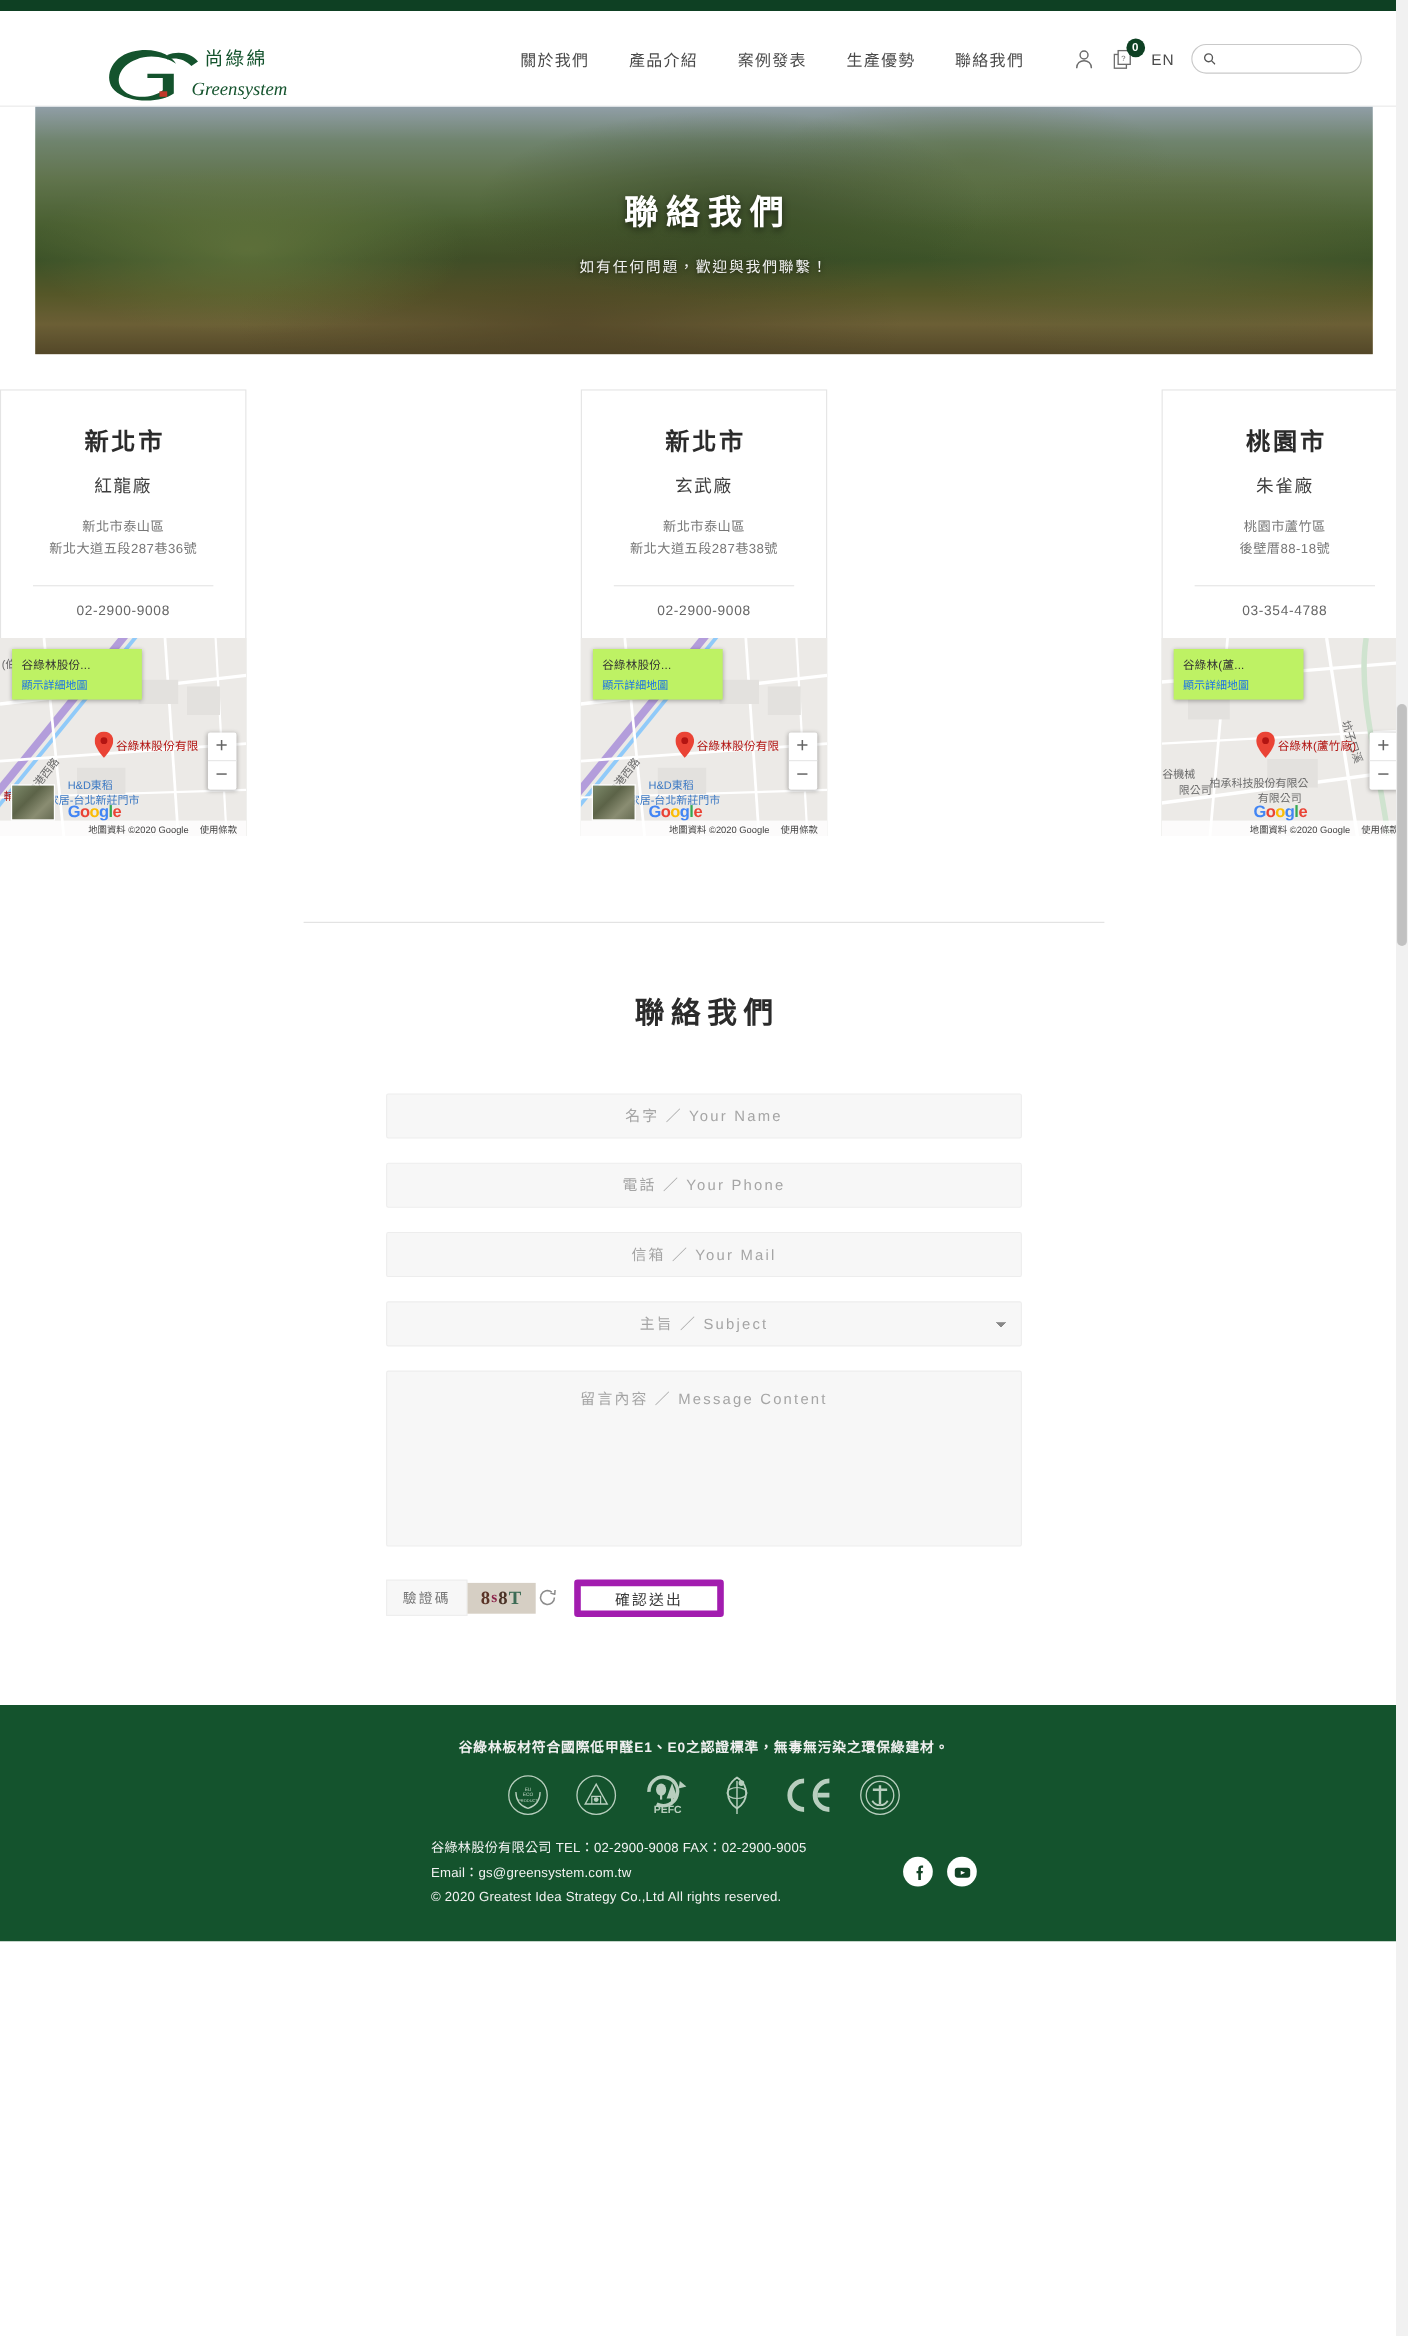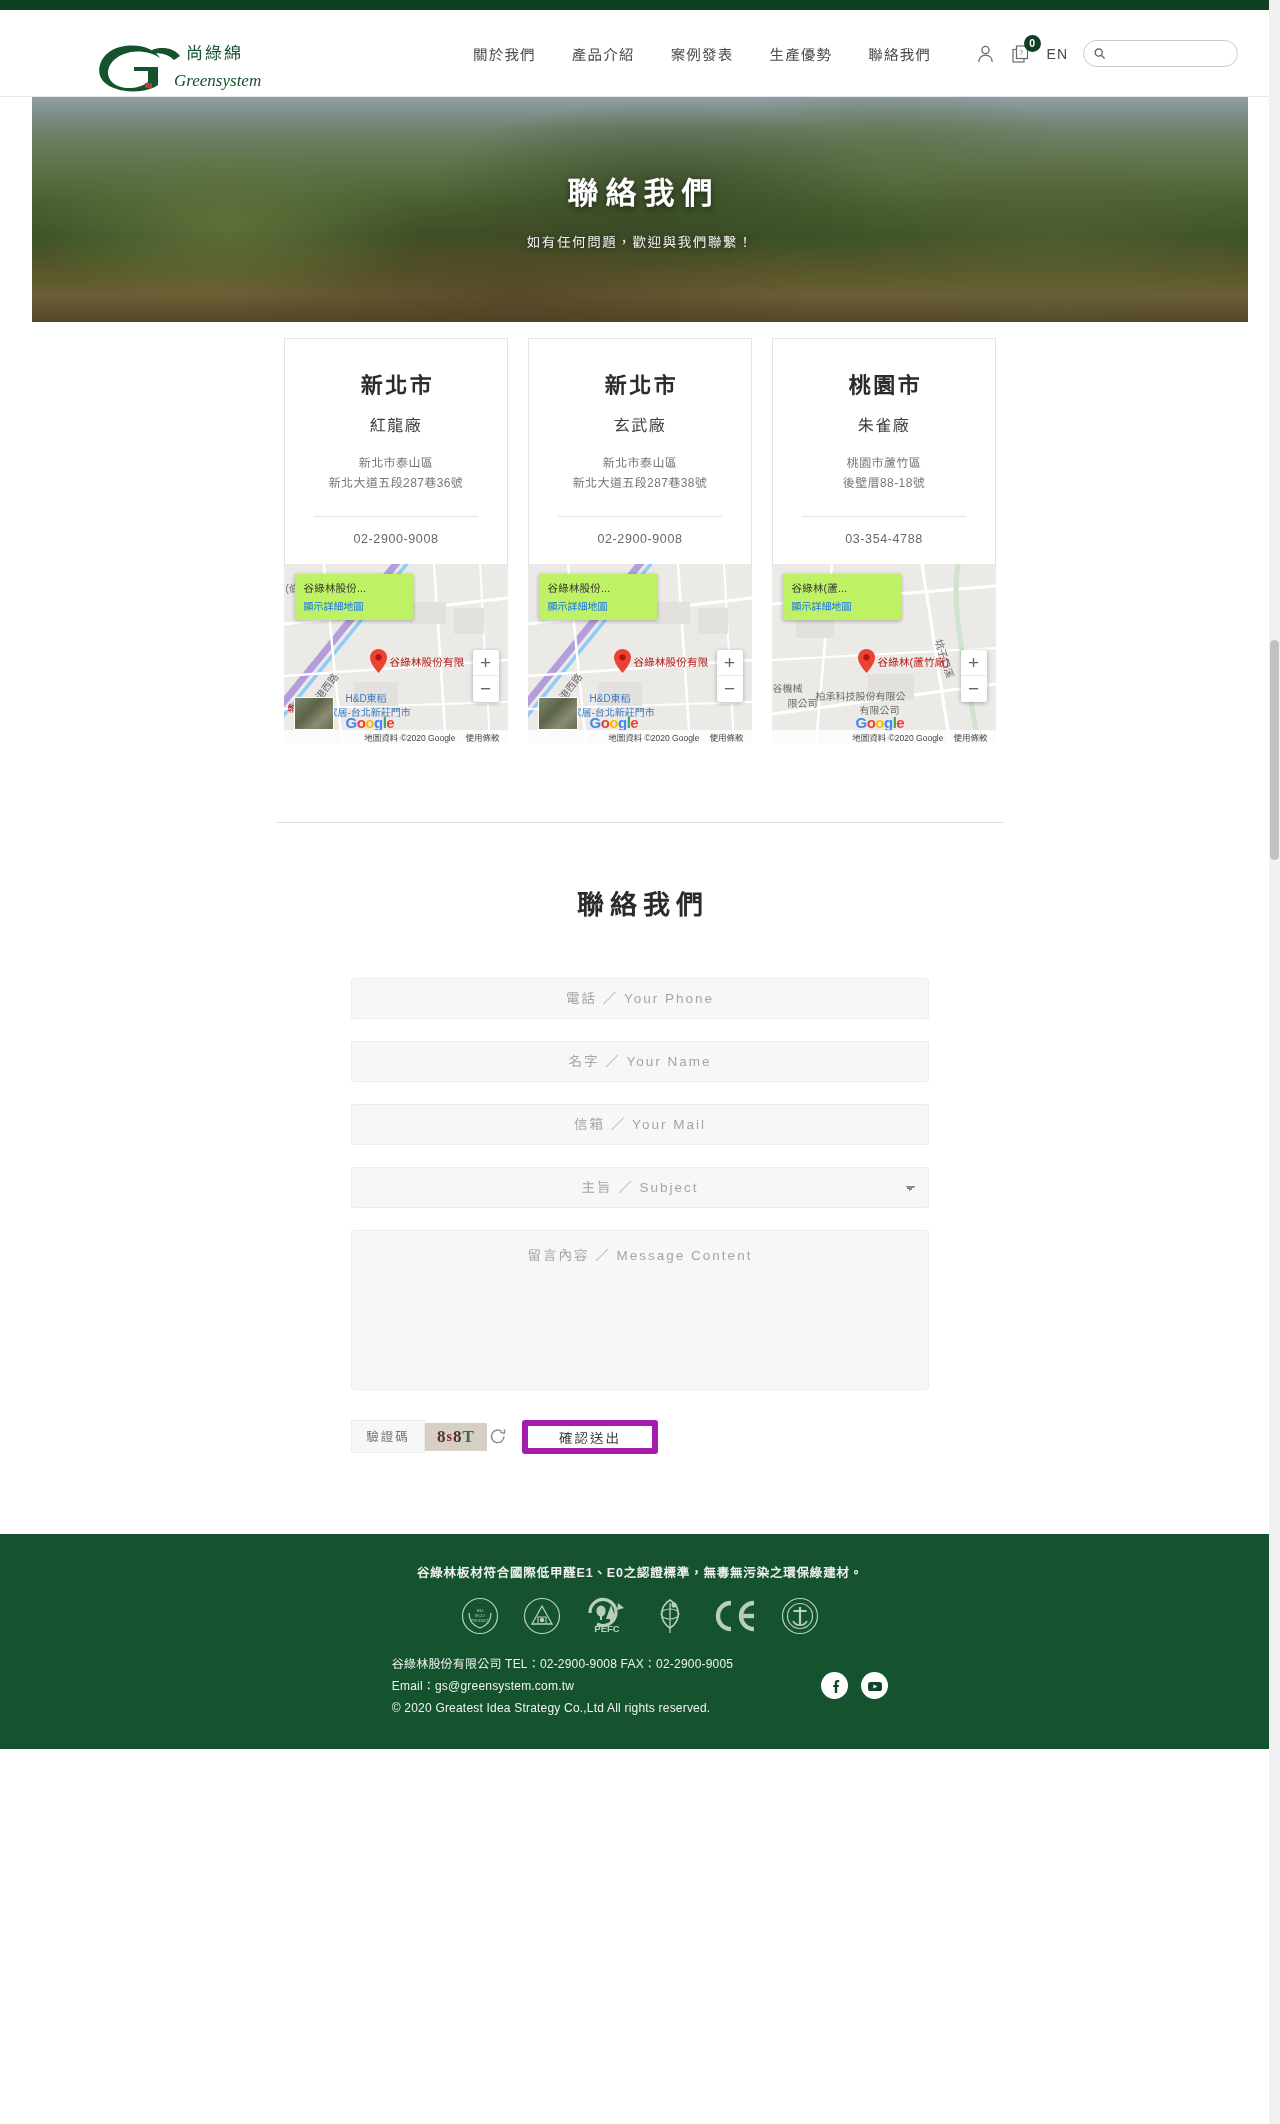--- a/index.html
+++ b/index.html
@@ -143,23 +143,23 @@
   }
   .hero-sub {
     font-size: 13.5px;
     color: #f2f2f2;
     letter-spacing: 1.6px;
     text-shadow: 0 1px 5px rgba(0,0,0,.6);
   }
 
   
   .cards-section {
-    padding: 16px 0 0;
-    display: flex;
-    justify-content: center;
+    padding: 32px 0 0;
+    display: flex;
+    justify-content: space-between;
     gap: 20px;
   }
   .loc-card {
     width: 224px;
     background: #fff;
     border: 1px solid #e4e4e4;
     padding-top: 28px;
     display: flex;
     flex-direction: column;
     align-items: center;
@@ -707,22 +707,22 @@
   </div>
 
 </section>
 
 <div class="sec-divider"></div>
 
 <section class="form-section">
   <h2 class="form-title">聯絡我們</h2>
 
   <div class="form-fields">
+    <input class="field" type="text" placeholder="名字 ／ Your Name" style="">
     <input class="field" type="text" placeholder="電話 ／ Your Phone" style="">
-    <input class="field" type="text" placeholder="名字 ／ Your Name" style="">
     <input class="field" type="text" placeholder="信箱 ／ Your Mail" style="">
     <select class="field">
       <option>主旨 ／ Subject</option>
     </select>
     <textarea class="field" placeholder="留言內容 ／ Message Content" style=""></textarea>
   </div>
 
   <div class="captcha-row">
     <input class="captcha-input" type="text" placeholder="驗證碼" style="">
     <div class="captcha-img">

